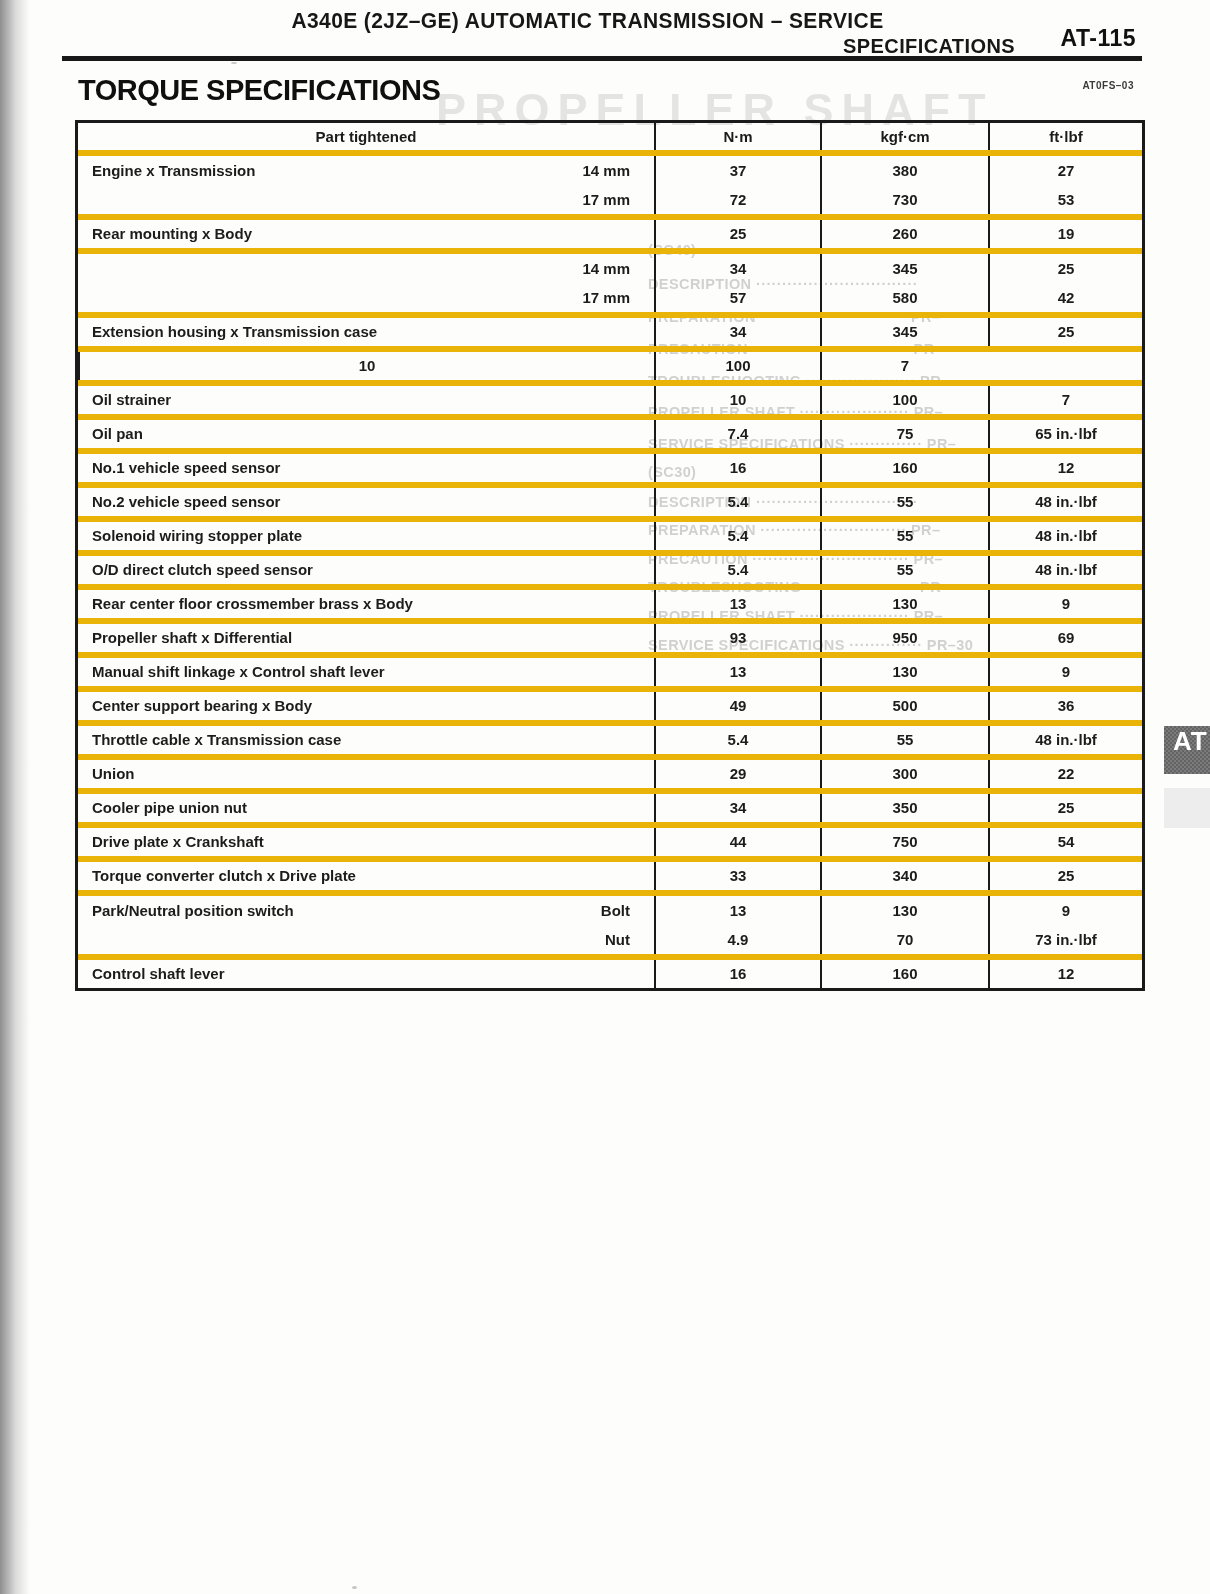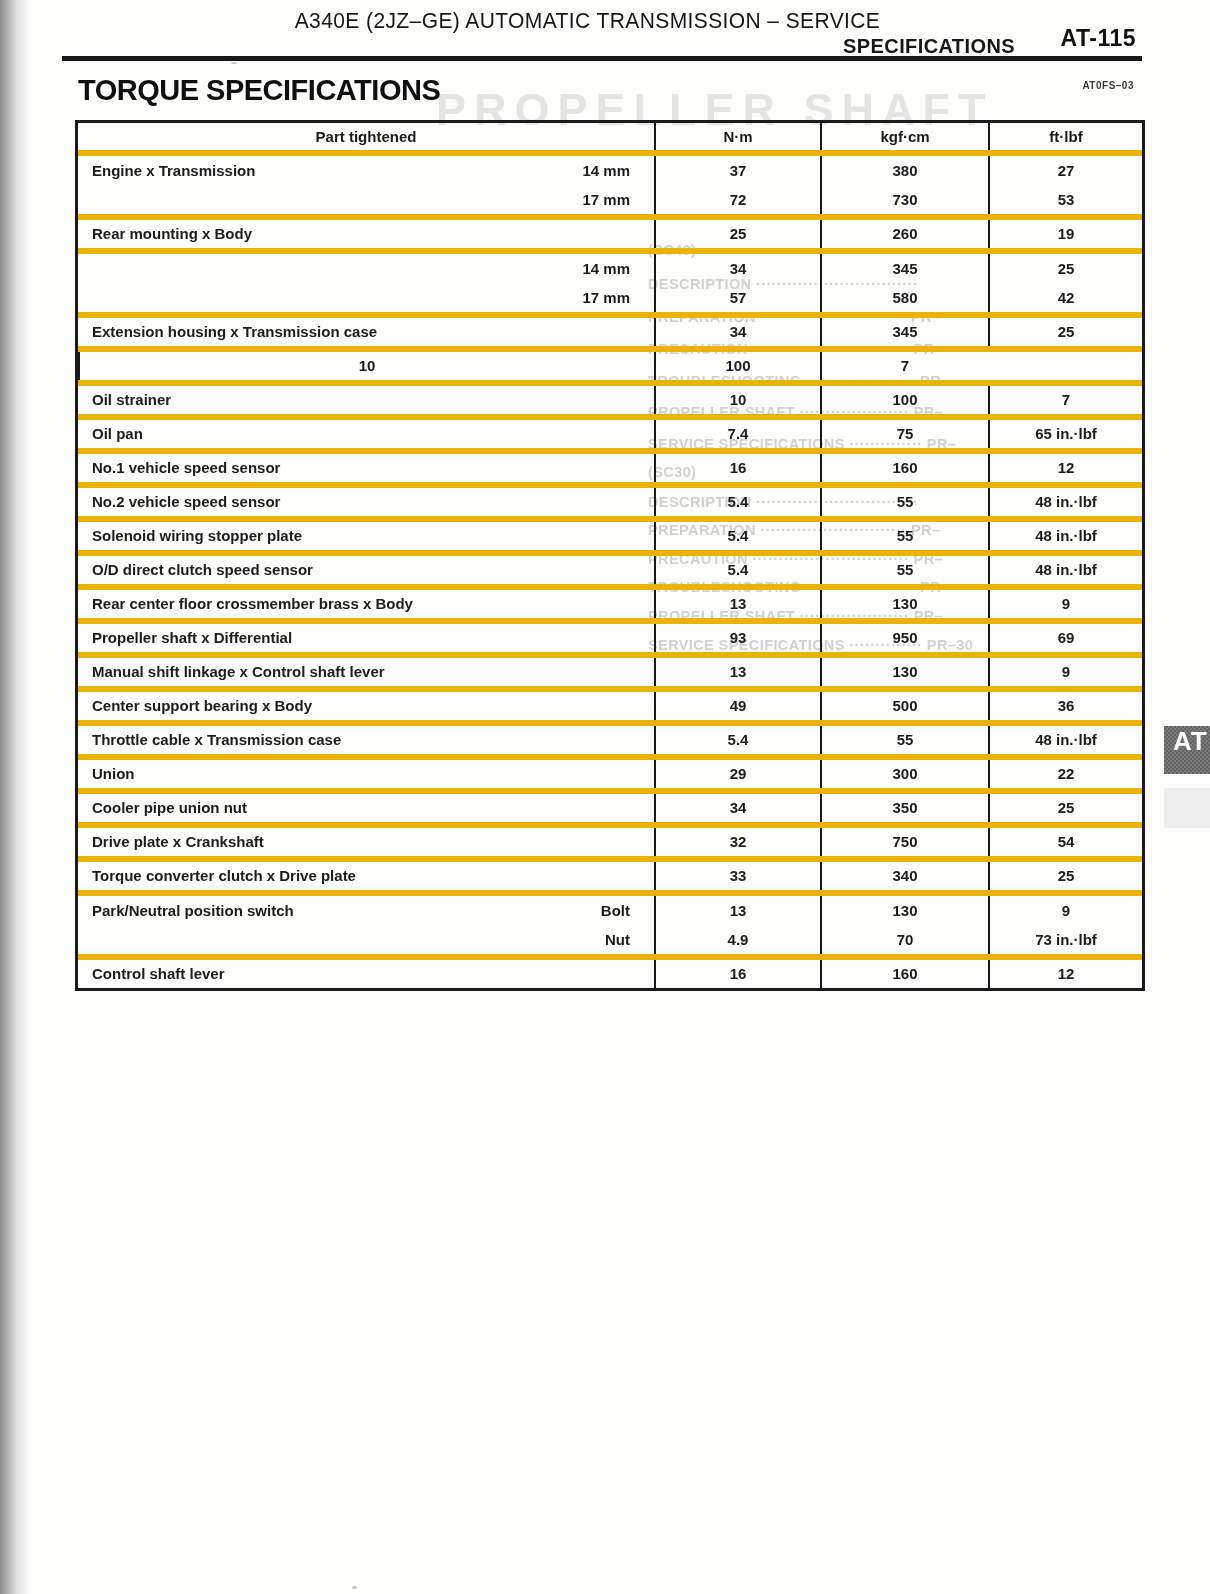--- a/index.html
+++ b/index.html
@@ -10,21 +10,21 @@
     color:#1b1b1b;
   }
   
   .binding{
     position:absolute;left:0;top:0;bottom:0;width:30px;
     background:linear-gradient(to right,#8e8e8e 0px,#b5b5b5 8px,#dcdcdc 16px,rgba(255,255,255,0) 30px);
   }
   
   .hdr1{
     position:absolute;top:9px;left:65px;width:1045px;text-align:center;
-    font-size:21px;font-weight:normal;letter-spacing:.4px;color:#171717;
+    font-size:21px;font-weight:bold;letter-spacing:.4px;color:#171717;
     transform:scaleY(1.02);
   }
   .hdr2{
     position:absolute;top:35px;left:65px;width:950px;text-align:right;
     font-size:20px;font-weight:bold;letter-spacing:.4px;color:#171717;
   }
   .pageno{
     position:absolute;top:25px;right:74px;
     font-size:23px;font-weight:bold;letter-spacing:.5px;color:#111;
   }
@@ -445,21 +445,21 @@
         </div>
       </div>
       <div class="trow">
         <div class="pcell">
           <div class="pname">Drive plate x Crankshaft</div>
           <div class="variants">
             <div class="vline"></div>
           </div>
         </div>
         <div class="vcell">
-          <div class="vline">32</div>
+          <div class="vline">44</div>
         </div>
         <div class="vcell">
           <div class="vline">750</div>
         </div>
         <div class="vcell">
           <div class="vline">54</div>
         </div>
       </div>
       <div class="trow">
         <div class="pcell">

